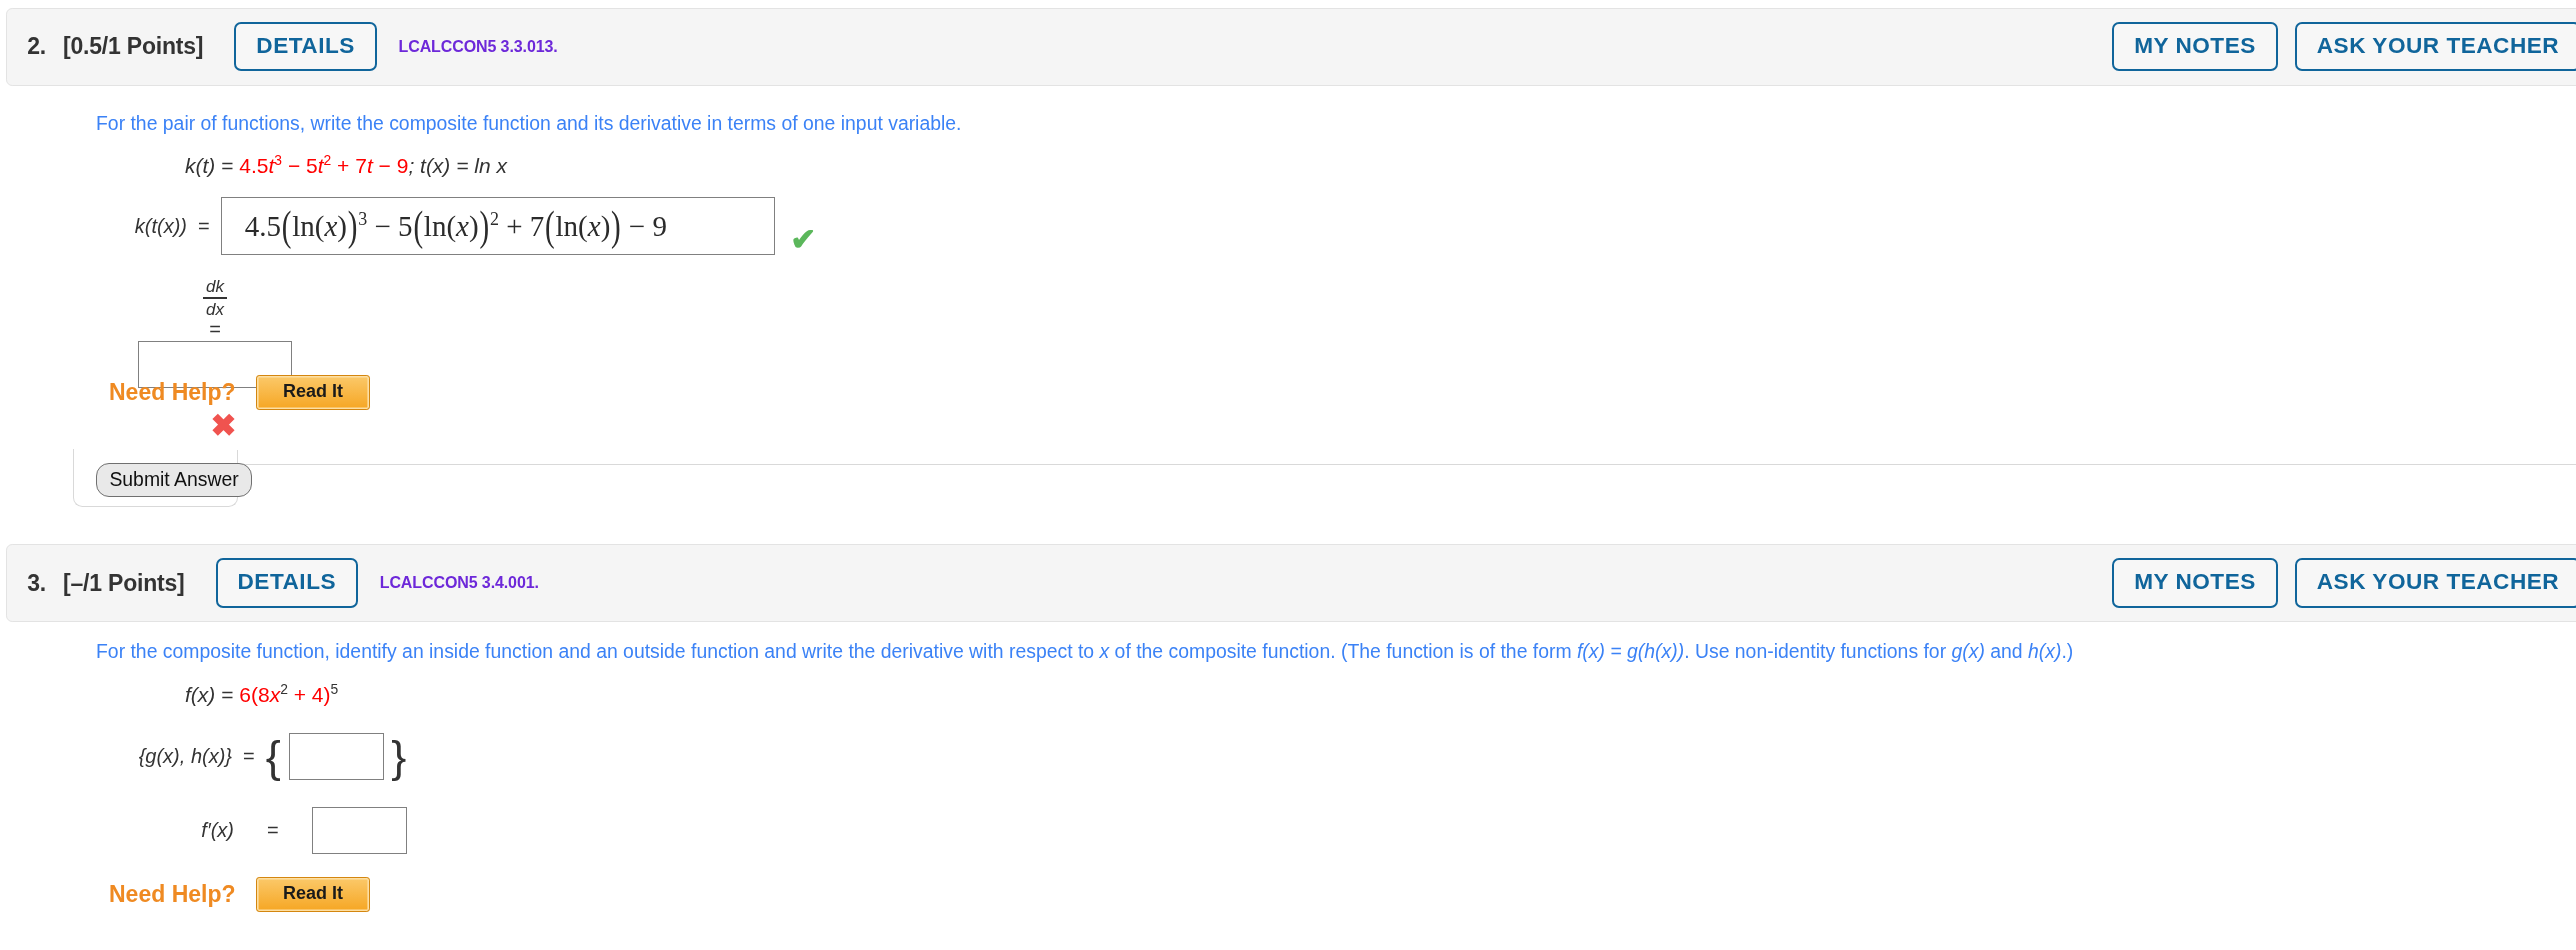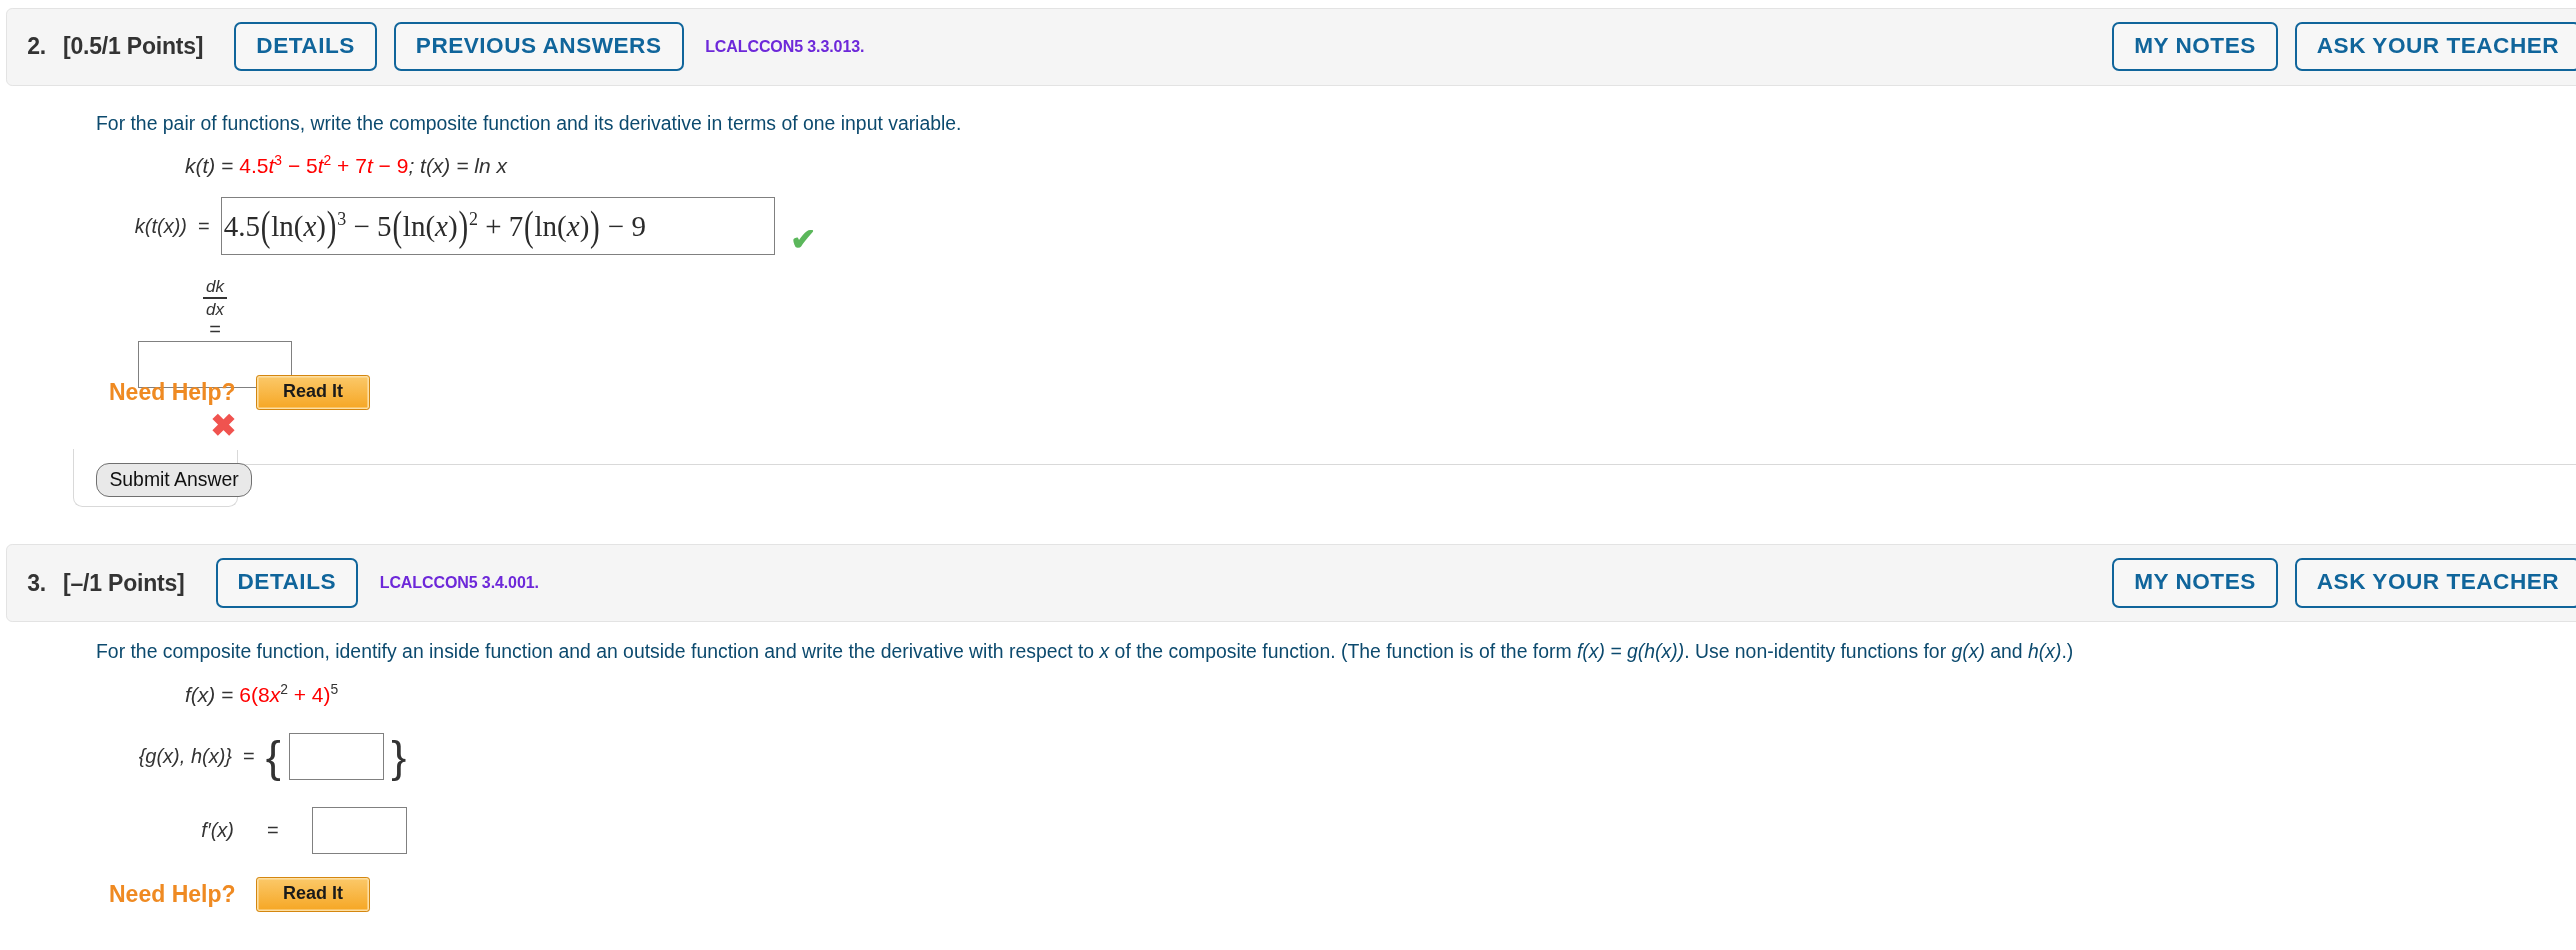--- a/index.html
+++ b/index.html
@@ -66,21 +66,21 @@
     display: flex;
     align-items: center;
     gap: 17px;
   }
 
   
   .q-body { position: absolute; left: 0; width: 2576px; }
 
   .prompt {
     font-size: 19.4px;
-    color: #0c4a6e;
+    color: #3b82f6;
     line-height: 1.3;
     white-space: nowrap;
   }
   .prompt i, .mathi { font-style: italic; }
 
   .eq-line { font-size: 21px; color: #333333; white-space: nowrap; }
   .red { color: #ff0000; }
   sup.e { font-size: 0.66em; vertical-align: super; line-height: 0; }
 
   
@@ -97,21 +97,21 @@
   .ansbox {
     border: 1.6px solid #808080;
     background: #ffffff;
     height: 47px;
     width: 123px;
   }
   .mathbox {
     border: 1.6px solid #808080;
     background: #ffffff;
     height: 58px;
-    padding: 0 2px;
+    padding: 0 23px;
     display: flex;
     align-items: center;
     font-family: "Liberation Serif", serif;
     font-size: 29px;
     color: #2b2b2b;
     white-space: nowrap;
   }
   .mathbox sup { font-size: 0.62em; vertical-align: super; line-height: 0; }
   .paren-tall {
     display: inline-block;
@@ -214,21 +214,20 @@
 </head>
 <body>
 
 <div class="page">
 
   <div class="q-header" style="top:7.8px;">
     <div class="hdr-left">
       <span class="q-number">2.</span>
       <span class="q-points" style="margin-left:0;">[0.5/1 Points]</span>
       <span class="pill" style="margin-left:14px;">DETAILS</span>
-      <span class="pill">PREVIOUS ANSWERS</span>
       <span class="q-code" style="margin-left:4.7px;">LCALCCON5 3.3.013.</span>
     </div>
     <div class="hdr-right" style="left:2105px;">
       <span class="pill">MY NOTES</span>
       <span class="pill">ASK YOUR TEACHER</span>
     </div>
   </div>
 
   <div class="q-body">
 

